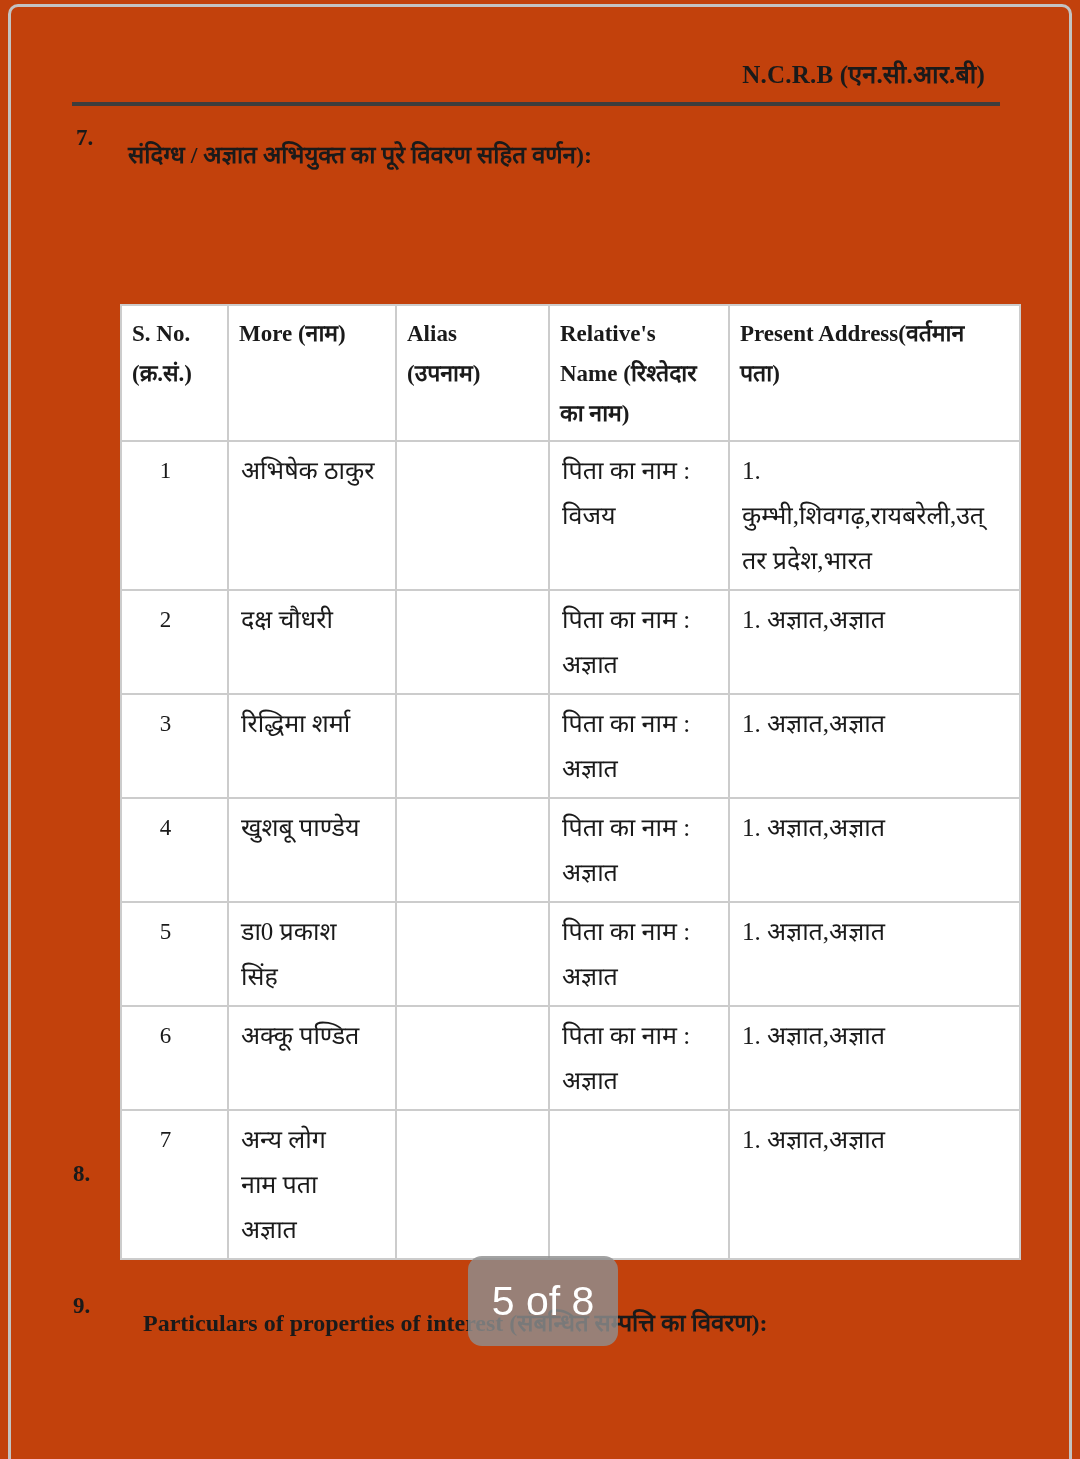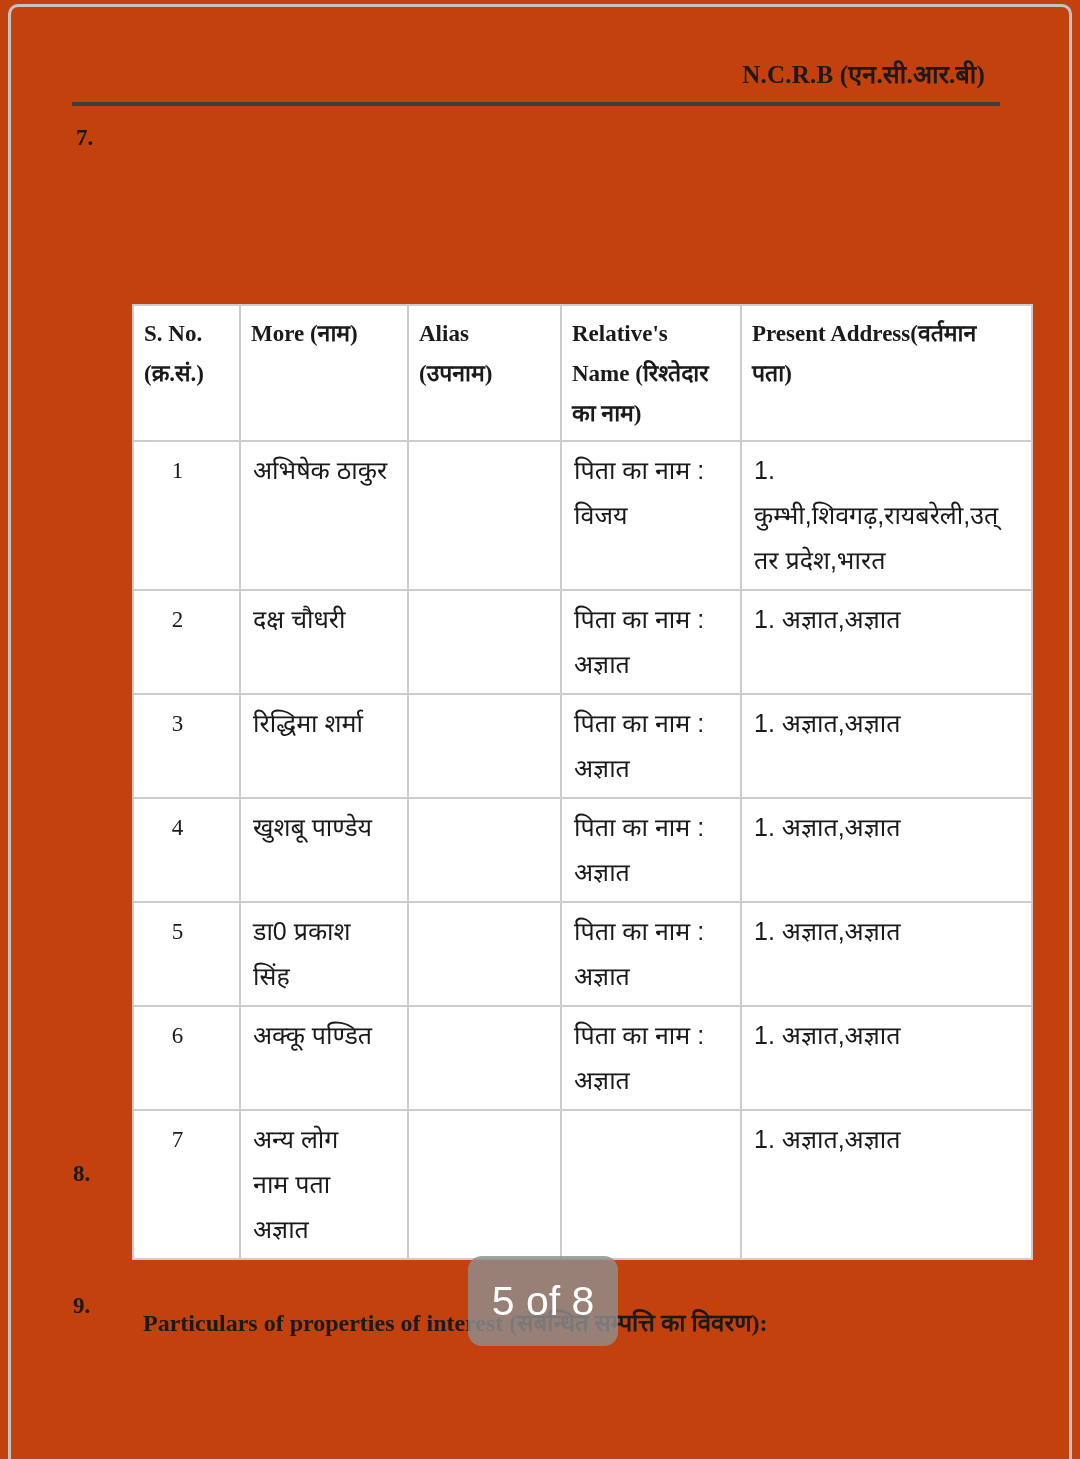--- a/index.html
+++ b/index.html
@@ -42,38 +42,37 @@
   }
   .accused-more .accused-count {
     font-family:"Liberation Sans","DejaVu Sans",sans-serif;
     font-weight:400; font-size:24px; padding-left:6px;
   }
 
   table.accused-table {
     position:absolute; left:120px; top:304px;
     width:899px; border-collapse:collapse; table-layout:fixed;
     background:#fff;
-    margin-left:12px;
   }
   .accused-table col.c-sno { width:107px; }
   .accused-table col.c-name { width:168px; }
   .accused-table col.c-alias { width:153px; }
   .accused-table col.c-relative { width:180px; }
   .accused-table col.c-address { width:291px; }
 
   .accused-table th, .accused-table td {
     border:2px solid #cccccc; vertical-align:top; text-align:left;
     white-space:pre-line; overflow:hidden;
   }
   .accused-table th {
     font-weight:bold; font-size:23px; line-height:40px;
     padding:8px 8px 6px 10px;
   }
   .accused-table td {
-    font-family:Liberation Sans, sans-serif;
+    font-family:Liberation Serif, serif;
     font-weight:400; font-size:25px; line-height:45px;
     padding:6px 8px 6px 12px;
   }
   .accused-table td.cell-sno {
     font-family:"Liberation Serif","DejaVu Serif",serif;
     font-size:23px; text-align:center; padding-left:0; padding-right:18px;
   }
   .accused-table thead tr { height:126px; }
   .accused-table tbody tr:nth-child(1) { height:134px; }
   .accused-table tbody tr:nth-child(2) { height:92px; }
@@ -101,20 +100,21 @@
 
   <div class="page-frame"></div>
 
   <div class="doc-header-title">N.C.R.B (एन.सी.आर.बी)</div>
 
   <div class="header-rule"></div>
 
   <div class="section sec7">
     <span class="sec-num">7.</span>
     <div class="sec-body">
+      <div>संदिग्ध / अज्ञात अभियुक्त का पूरे विवरण सहित वर्णन):</div>
     </div>
   </div>
 
 
   <table class="accused-table">
     <colgroup>
       <col class="c-sno">
         <col class="c-name">
         <col class="c-alias">
         <col class="c-relative">

